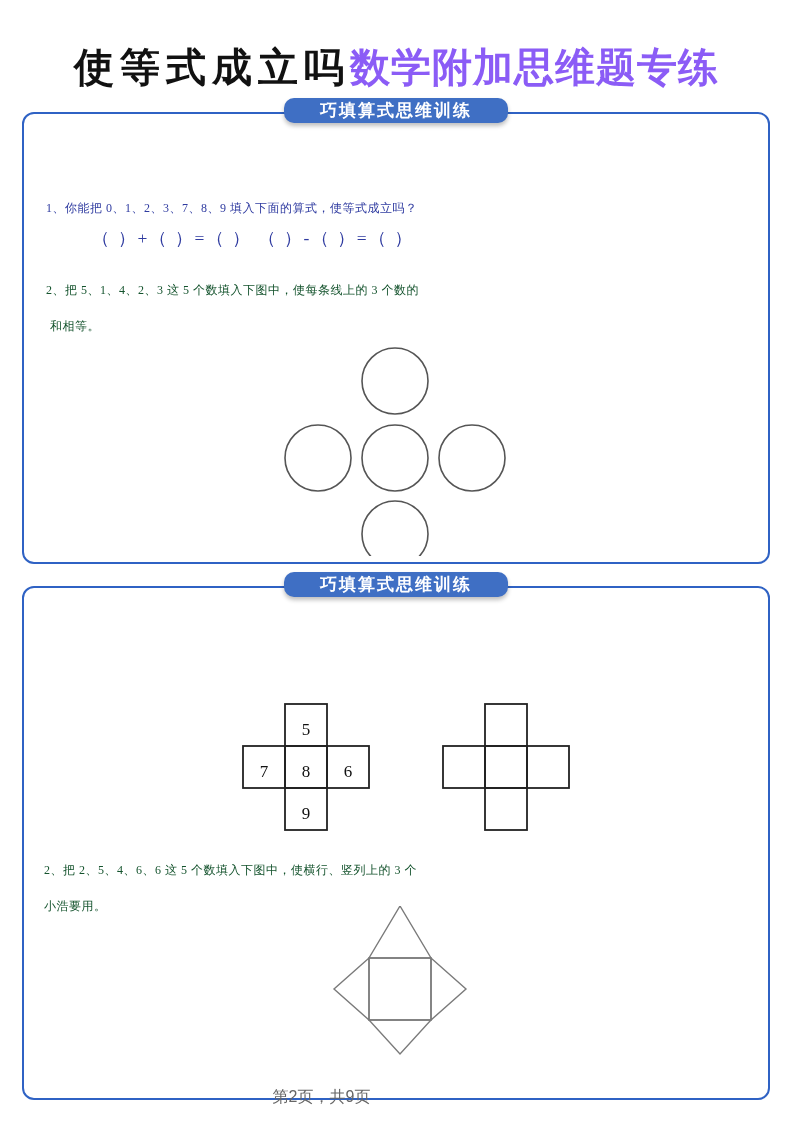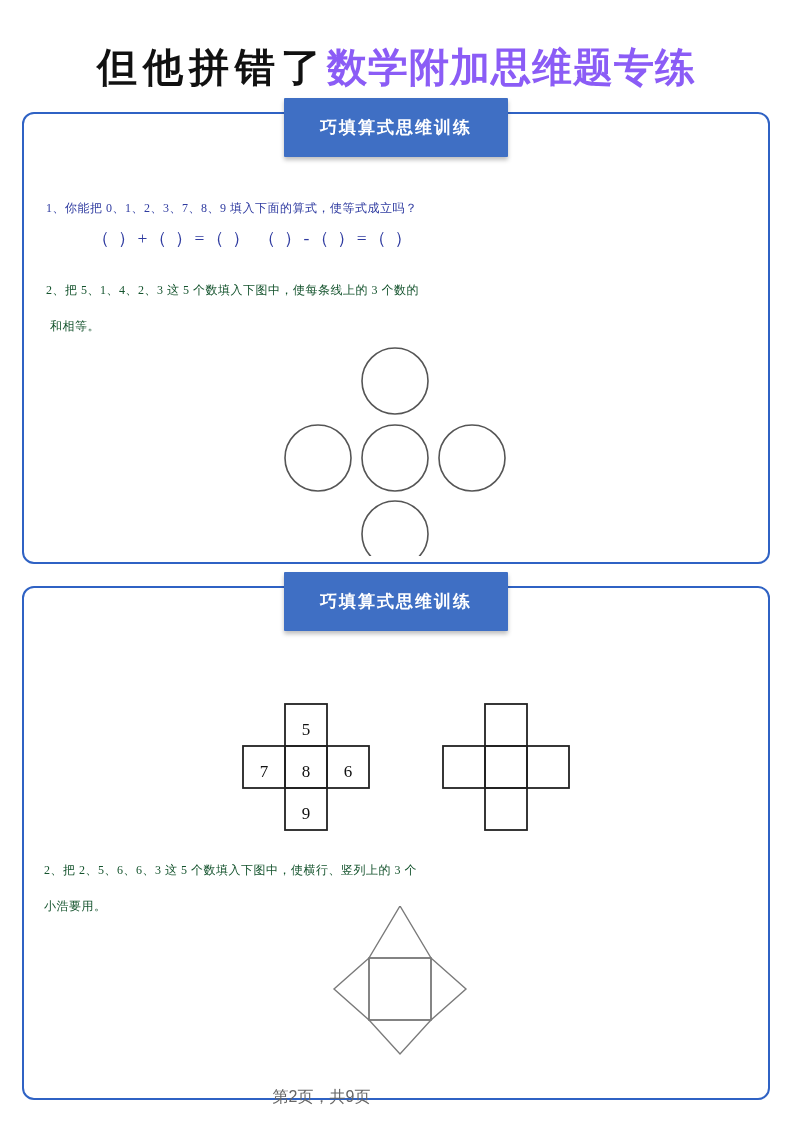--- a/index.html
+++ b/index.html
@@ -52,22 +52,22 @@
   .card-header {
     position: absolute;
     top: -16px;
     left: 50%;
     transform: translateX(-50%);
     background: #3f6fc4;
     color: #ffffff;
     font-size: 17px;
     font-weight: bold;
     letter-spacing: 2px;
-    padding: 18px 36px;
-    border-radius: 1px;
+    padding: 1px 36px;
+    border-radius: 10px;
     box-shadow: 0 3px 4px rgba(0,0,0,0.25);
     white-space: nowrap;
   }
 
   .q-text {
     position: absolute;
     color: #2f3ba0;
     font-size: 12px;
     line-height: 32px;
     letter-spacing: 0.5px;
@@ -99,21 +99,21 @@
   .cell-num {
     font-family: "Liberation Serif", serif;
     font-size: 17px;
     fill: #111111;
   }
 </style>
 </head>
 <body>
 
 <div class="page-title">
-  <span class="title-black">但他拼错了</span><span class="title-red">数学附加思维题专练</span>
+  <span class="title-black">使等式成立吗</span><span class="title-red">数学附加思维题专练</span>
 </div>
 
 <div class="card" id="card-1">
   <div class="card-header">巧填算式思维训练</div>
 
   <div class="q-text" style="top: 78px; left: 22px;">1、你能把 0、1、2、3、7、8、9 填入下面的算式，使等式成立吗？</div>
   <div class="blank-line" style="top: 112px; left: 68px;">（     ）+（     ）=（      ）  （      ）-（      ）=（      ）</div>
 
   <div class="q-text q-green" style="top: 160px; left: 22px;">2、把 5、1、4、2、3 这 5 个数填入下图中，使每条线上的 3 个数的</div>
   <div class="q-text q-green" style="top: 196px; left: 26px;">和相等。</div>
@@ -154,21 +154,21 @@
       <g class="cell-num" text-anchor="middle" dominant-baseline="middle">
         <text class="cell-num" x="66" y="31">5</text>
         <text class="cell-num" x="24" y="73">7</text>
         <text class="cell-num" x="66" y="73">8</text>
         <text class="cell-num" x="108" y="73">6</text>
         <text class="cell-num" x="66" y="115">9</text>
       </g>
     </svg>
   </div>
 
-  <div class="q-text q-green" style="top: 266px; left: 20px;">2、把 2、5、6、6、3 这 5 个数填入下图中，使横行、竖列上的 3 个</div>
+  <div class="q-text q-green" style="top: 266px; left: 20px;">2、把 2、5、4、6、6 这 5 个数填入下图中，使横行、竖列上的 3 个</div>
   <div class="q-text q-green" style="top: 302px; left: 20px;">小浩要用。</div>
 
   <div class="figure" style="top: 318px; left: 290px;">
     <svg width="180" height="150" viewBox="0 0 180 150">
       <g fill="none" stroke="#7a7a7a" stroke-width="1.4">
         <rect x="55" y="52" width="62" height="62"></rect>
 
         <polygon points="55,52 117,52 86,0"></polygon>
 
         <polygon points="55,52 55,114 20,83"></polygon>

